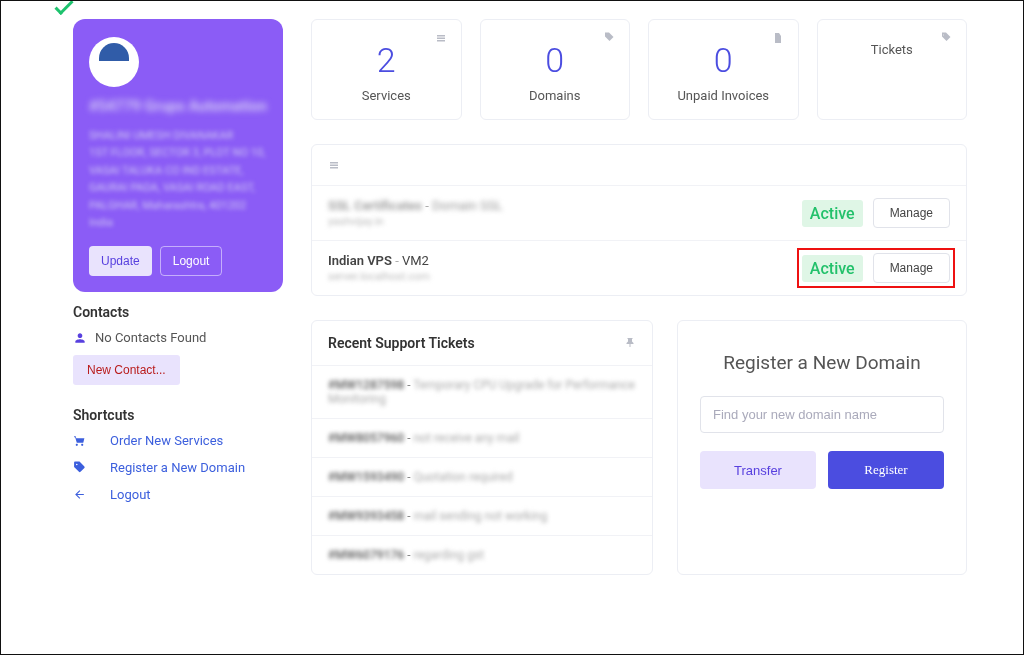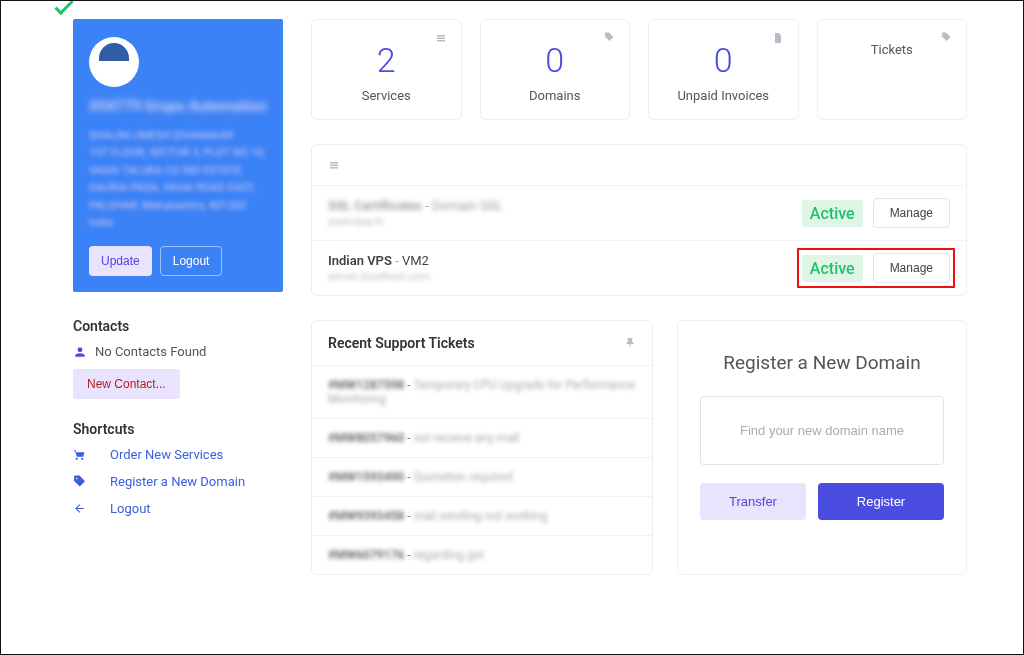--- a/index.html
+++ b/index.html
@@ -3,21 +3,21 @@
 <meta charset="utf-8">
 <style>
 * { box-sizing: border-box; margin: 0; padding: 0; }
 body { font-family: -apple-system, BlinkMacSystemFont, "Segoe UI", Roboto, sans-serif; background: #f8f9fb; color: #333; }
 .page { width: 1024px; height: 655px; position: relative; background: #fff; border: 1px solid #111; overflow: hidden; }
 .green-tick { position: absolute; top: 0; left: 54px; width: 18px; height: 9px; border-left: 3px solid #1ec36e; border-bottom: 3px solid #1ec36e; transform: rotate(-45deg); }
 .content { display: flex; padding: 18px 56px 0 72px; gap: 28px; }
 .left-col { width: 210px; flex-shrink: 0; }
 .right-col { flex: 1; }
 
-.profile-card { background: #3b82f6; border-radius: 2px; padding: 18px 16px 16px; color: #cfc6f3; margin-bottom: 26px; }
+.profile-card { background: #8b5cf6; border-radius: 12px; padding: 18px 16px 16px; color: #cfc6f3; margin-bottom: 12px; }
 .avatar { width: 50px; height: 50px; border-radius: 50%; background: #fff; margin-bottom: 10px; position: relative; overflow: hidden; }
 .avatar::before { content: ""; position: absolute; top: 6px; left: 10px; width: 30px; height: 18px; border-radius: 15px 15px 0 0; background: #305ca8; }
 .profile-name { font-size: 15px; font-weight: 600; color: #d8d1f5; filter: blur(3px); line-height: 1.3; margin-bottom: 10px; }
 .profile-addr { font-size: 11px; line-height: 1.6; color: #cfc6f3; filter: blur(2px); }
 .profile-btns { margin-top: 14px; display: flex; gap: 8px; }
 .btn-update { background: #e9e3fd; color: #5840df; border: none; padding: 7px 12px; border-radius: 4px; font-size: 12px; font-weight: 500; cursor: pointer; }
 .btn-logout { background: transparent; color: #fff; border: 1px solid rgba(255,255,255,0.5); padding: 7px 12px; border-radius: 4px; font-size: 12px; cursor: pointer; }
 
 .section-h { font-size: 14px; font-weight: 600; color: #333; margin-bottom: 10px; }
 .contact-item { display: flex; align-items: center; gap: 8px; font-size: 13px; color: #555; margin-bottom: 10px; }
@@ -48,25 +48,25 @@
 .highlight-box { border: 2px solid #e11; padding: 3px; margin: -5px; }
 
 .lower-row { display: flex; gap: 24px; margin-top: 24px; }
 .tickets-panel { flex: 1; background: #fff; border: 1px solid #eceef4; border-radius: 6px; }
 .ticket-row { padding: 12px 16px; border-top: 1px solid #f1f2f6; font-size: 12px; color: #888; }
 .ticket-row .tid { font-weight: 600; color: #666; filter: blur(2px); }
 .ticket-row .tsub { filter: blur(2px); color: #aaa; }
 
 .domain-panel { width: 290px; background: #fff; border: 1px solid #eceef4; border-radius: 6px; padding: 30px 22px 22px; text-align: center; }
 .domain-title { font-size: 19px; font-weight: 400; color: #555; margin-bottom: 22px; }
-.domain-input { width: 100%; border: 1px solid #e1e3ea; border-radius: 4px; padding: 26px 12px; font-size: 13px; text-align: center; margin-bottom: 18px; }
+.domain-input { width: 100%; border: 1px solid #e1e3ea; border-radius: 4px; padding: 10px 12px; font-size: 13px; margin-bottom: 18px; }
 .domain-input::placeholder { color: #aab; }
 .domain-btns { display: flex; gap: 12px; }
 .btn-transfer { flex: 1; background: #e9e3fd; color: #5840df; border: none; padding: 11px 0; border-radius: 4px; font-size: 13px; font-weight: 500; cursor: pointer; }
-.btn-register { flex: 1; background: #4b4de0; color: #fff; border: none; padding: 11px 10px; border-radius: 4px; font-size: 13px; font-weight: 500; cursor: pointer; }
+.btn-register { flex: 1; background: #4b4de0; color: #fff; border: none; padding: 11px 0; border-radius: 4px; font-size: 13px; font-weight: 500; cursor: pointer; font-family: Liberation Serif, serif; }
 </style>
 </head>
 <body>
 
 <div class="page">
 <div class="green-tick"></div>
 <div class="content">
 
 <div class="left-col">
   <div class="profile-card">

